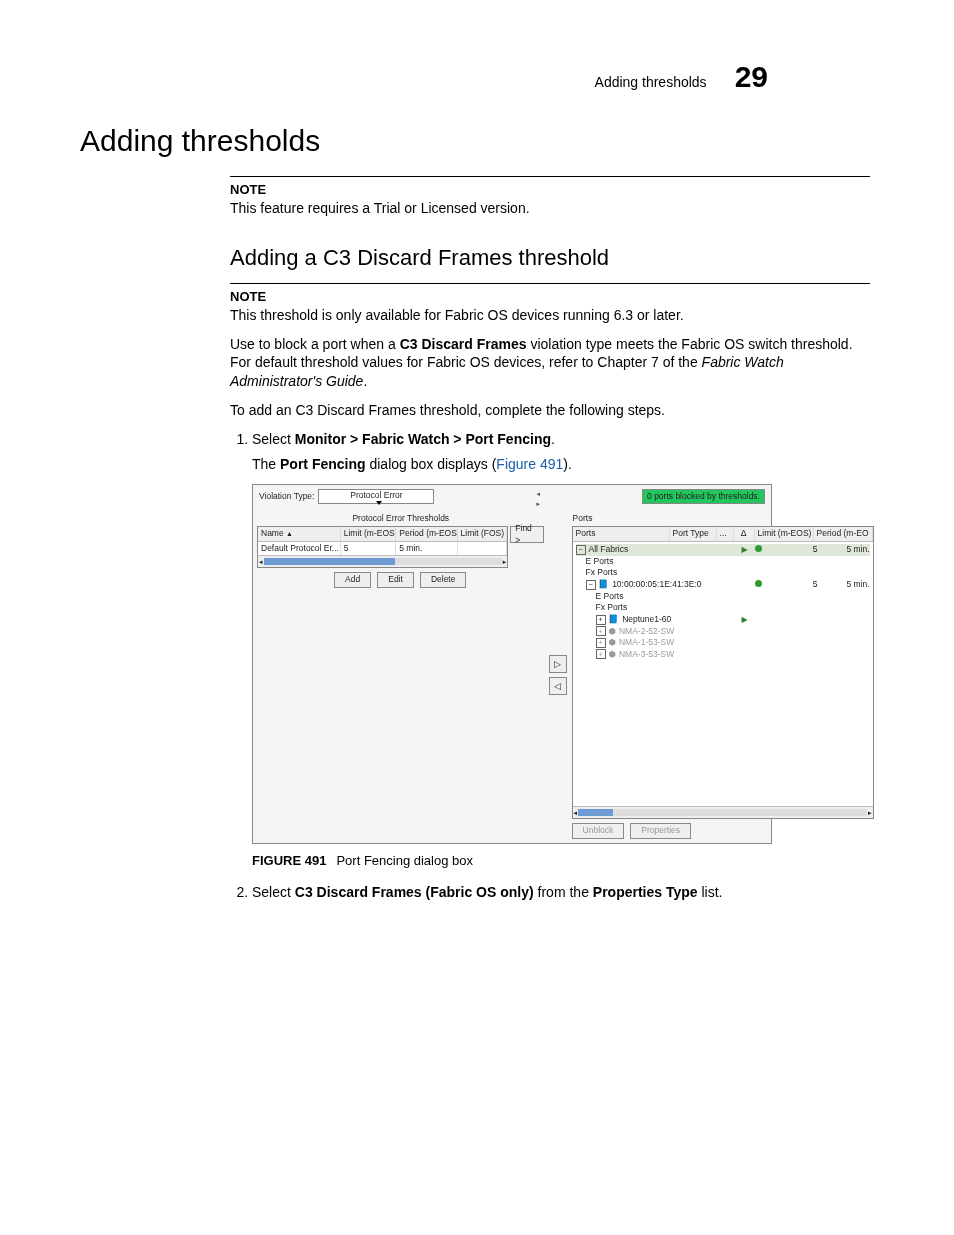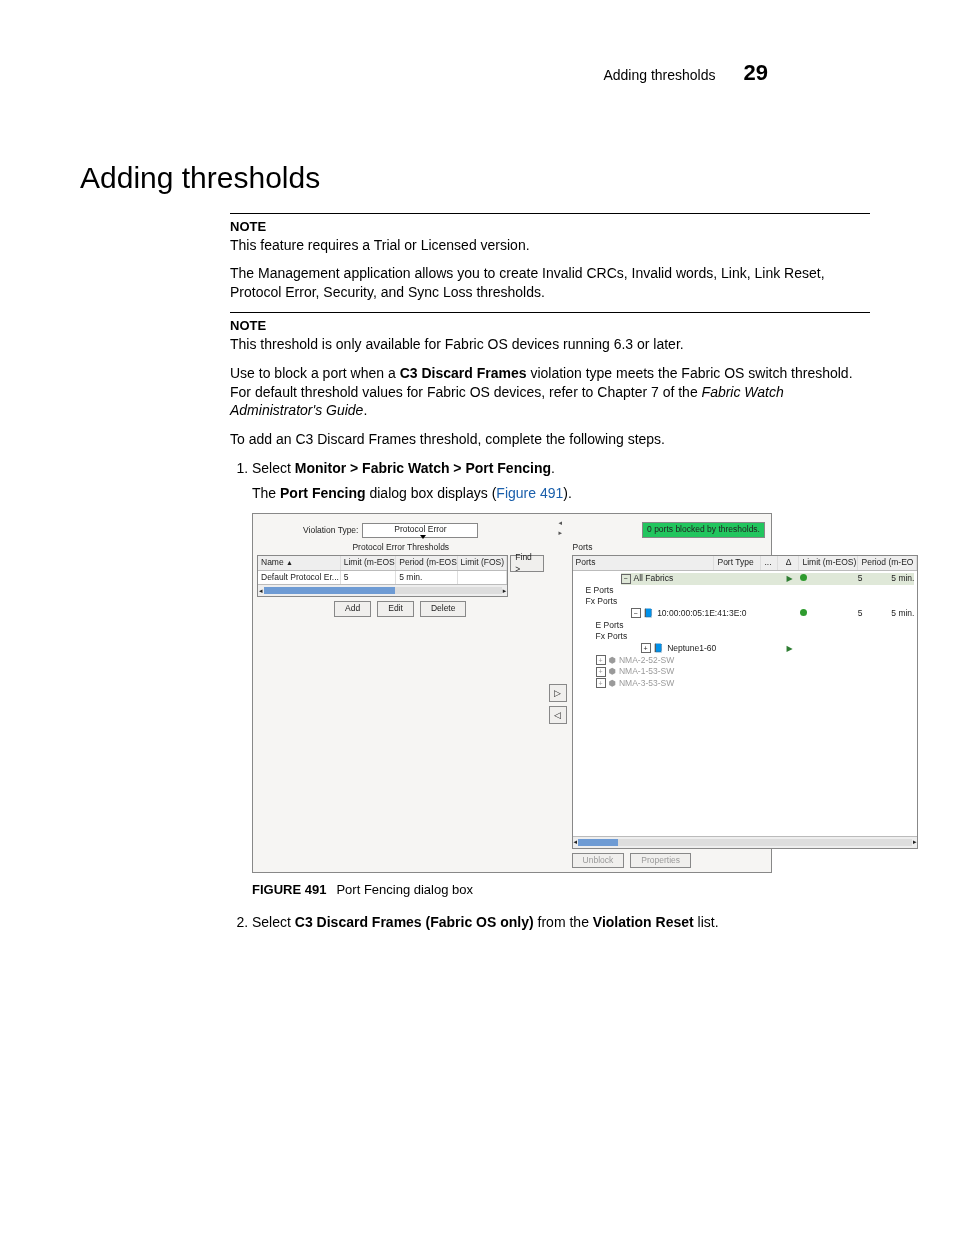--- a/index.html
+++ b/index.html
@@ -8,33 +8,33 @@
     background: #fff;
     font-family: Arial, Helvetica, sans-serif;
     color: #000;
     width: 954px;
   }
   .page {
     width: 848px;
     min-height: 1235px;
     position: relative;
     box-sizing: border-box;
-    padding: 81px 80px 60px 80px;
+    padding: 44px 80px 60px 80px;
     border-radius: 7px;
   }
   .running-head {
     position: absolute;
     top: 60px;
     right: 80px;
     display: flex;
     align-items: baseline;
     gap: 28px;
   }
   .running-head .rh-title { font-size: 14px; }
-  .running-head .rh-num   { font-size: 22px; font-weight: bold; }
+  .running-head .rh-num   { font-size: 30px; font-weight: bold; }
   h1.section-title {
     font-family: Arial, Helvetica, sans-serif;
     font-weight: 400;
     font-size: 30px;
     margin: 80px 0 18px 0;
   }
   .body-col {
     margin-left: 150px;
     width: 640px;
     font-size: 14px;
@@ -75,23 +75,22 @@
     color: #222;
     position: relative;
     box-sizing: border-box;
     padding: 4px;
     display: flex;
     flex-direction: column;
   }
   .dlg-top {
     display: flex;
     justify-content: space-between;
-    align-items: flex-end;
+    align-items: flex-start;
     padding: 0 2px 3px 2px;
-    margin-left: 44px;
   }
   .dlg-top-left { display: flex; align-items: center; gap: 4px; }
   .combo {
     display: flex; align-items: center;
     border: 1px solid #888; background: #fff;
     height: 13px; padding: 0 2px; flex-direction: column;
   }
   .combo .caret {
     width: 0; height: 0; margin-left: 6px;
     border-left: 3px solid transparent;
@@ -170,21 +169,21 @@
   .tbox { width:8px; height:8px; border:1px solid #666; display:inline-flex; align-items:center; justify-content:center; font-size:7px; line-height:7px;}
   .ind1 { padding-left: 10px; }
   .ind2 { padding-left: 20px; }
   .muted { color:#9a9a9a; }
   .status-dot {
     width:7px; height:7px; border-radius:50%; background:#2e9b2e; display:inline-block;
   }
   .play { color:#2e7d32; font-size:8px; }
   .right-body { flex:1 1 auto; display:flex; min-height:0; }
   .right-tree-wrap { flex:1 1 auto; overflow:hidden; }
-  .right-data-row { display:flex; align-items:flex-start; height:12px;margin-left:45px; }
+  .right-data-row { display:flex; align-items:center; height:12px; }
   .rrow-highlight { background:#dfe8d8; }
   .dlg-bottom { display:flex; justify-content:flex-end; gap:6px; margin-top:6px; }
   .fig-caption { font-size: 13px; margin: 8px 0 14px 0; }
   .fig-caption .fc-label { font-weight: bold; margin-right: 10px; }
   .split-handle {
     width:5px; display:flex; flex-direction:column; align-items:center; justify-content:flex-start; gap:1px; padding-top:0;
     font-size:7px; color:#555;
   }
 </style>
 </head>
@@ -196,22 +195,22 @@
     <span class="rh-num">29</span>
   </div>
 
   <h1 class="section-title">Adding thresholds</h1>
 
   <div class="body-col">
     <div class="note-rule"></div>
     <div class="note-label">NOTE</div>
     <p class="note-text">This feature requires a Trial or Licensed version.</p>
 
-    <p>The Management application allows you to create Invalid CRCs, Invalid words, Link, Link Reset, Protocol Error, Security, and Sync Loss thresholds.</p>
-
+
+    <h2 class="subsection">Adding a C3 Discard Frames threshold</h2>
 
     <div class="note-rule"></div>
     <div class="note-label">NOTE</div>
     <p class="note-text">This threshold is only available for Fabric OS devices running 6.3 or later.</p>
 
     <p>
       <span>Use to block a port when a </span><span class="bold">C3 Discard Frames</span><span> violation type meets the Fabric OS switch threshold. For default threshold values for Fabric OS devices, refer to Chapter 7 of the </span><span class="italic">Fabric Watch Administrator's Guide</span><span>.</span>
     </p>
 
     <p>To add an C3 Discard Frames threshold, complete the following steps.</p>
@@ -381,17 +380,17 @@
           </div>
 
           <div class="fig-caption">
             <span class="fc-label">FIGURE 491</span><span>Port Fencing dialog box</span>
           </div>
         </div>
         
       </li>
 
       <li>
-        <span>Select </span><span class="bold">C3 Discard Frames (Fabric OS only)</span><span> from the </span><span class="bold">Violation Reset</span><span> list.</span>
+        <span>Select </span><span class="bold">C3 Discard Frames (Fabric OS only)</span><span> from the </span><span class="bold">Properties Type</span><span> list.</span>
       </li>
     </ol>
   </div>
 </div>
 
 </body></html>

